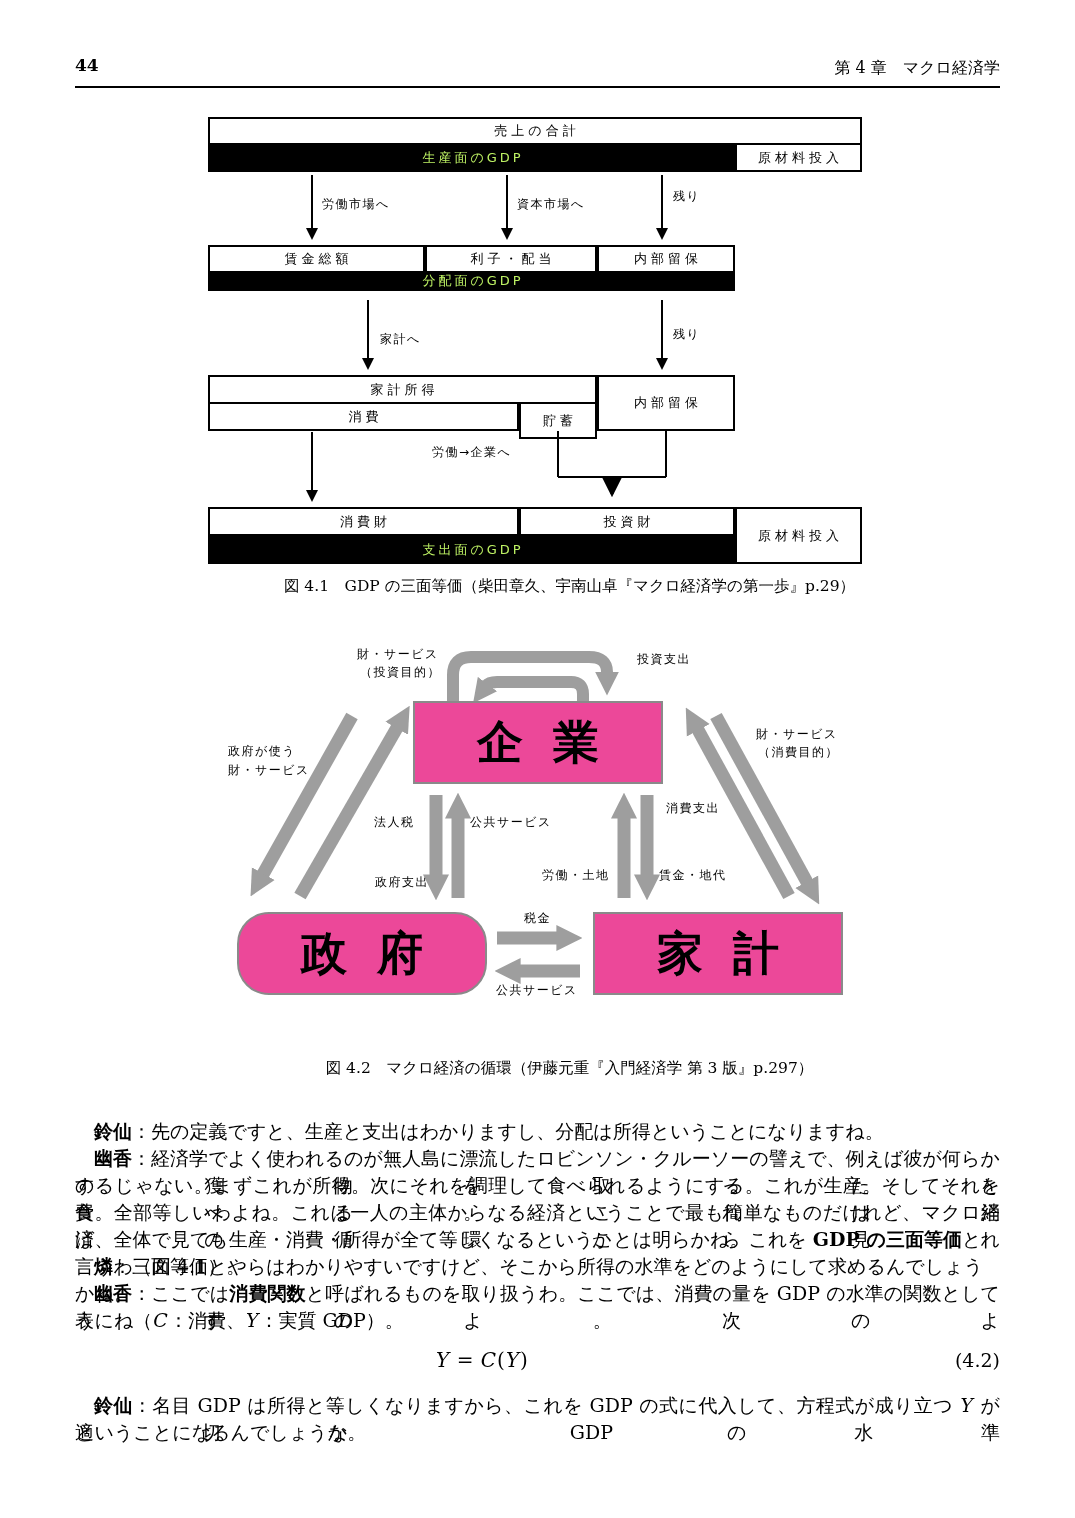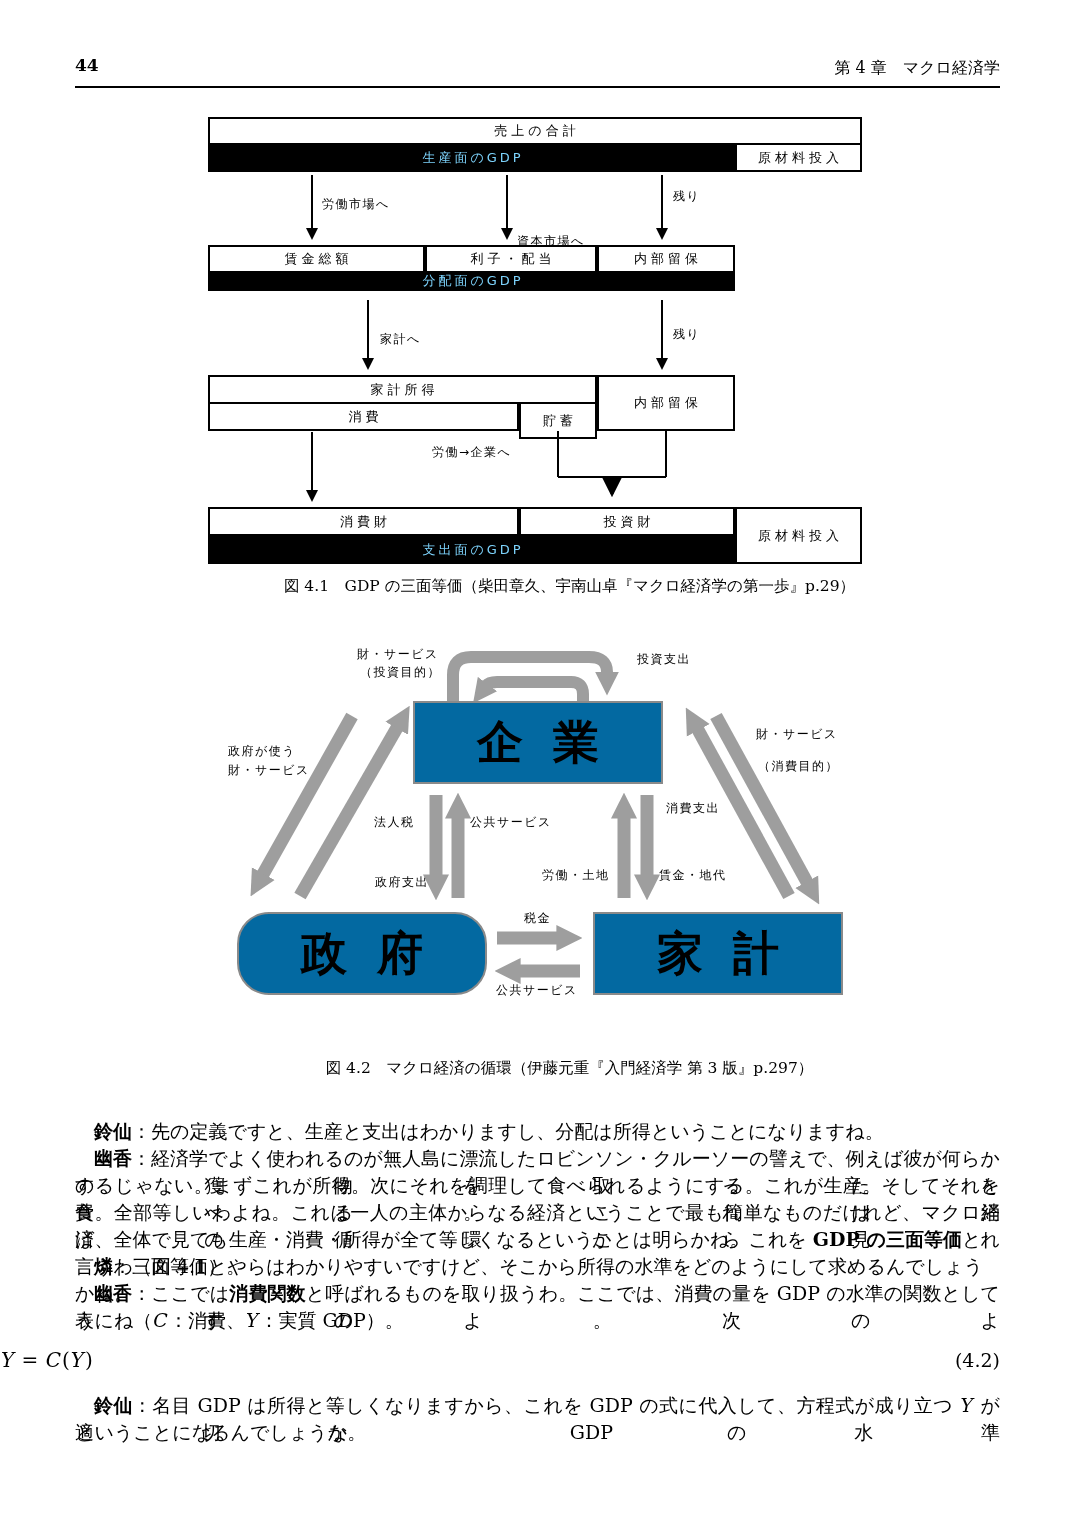--- a/index.html
+++ b/index.html
@@ -5,37 +5,37 @@
   html,body{margin:0;padding:0;background:#fff;}
   #page{position:relative;width:1075px;height:1518px;background:#ffffff;color:#000;
         font-family:"DejaVu Serif",serif;overflow:hidden;}
   .hdr-num{position:absolute;left:75px;top:55px;font-size:17px;font-weight:bold;}
   .hdr-chap{position:absolute;right:75px;top:58px;font-size:16px;}
   .hdr-rule{position:absolute;left:75px;top:86px;width:925px;height:2px;background:#000;}
   .box{position:absolute;box-sizing:border-box;border:2px solid #000;background:#fff;
        display:flex;align-items:center;justify-content:center;
        font-family:"DejaVu Sans",sans-serif;font-size:13px;letter-spacing:4px;text-indent:4px;
        white-space:nowrap;}
-  .bar{position:absolute;box-sizing:border-box;background:#000;color:#7dd3fc;
+  .bar{position:absolute;box-sizing:border-box;background:#000;color:#bef264;
        display:flex;align-items:center;justify-content:center;
        font-family:"DejaVu Sans",sans-serif;font-size:13px;letter-spacing:3px;text-indent:3px;
        white-space:nowrap;}
   .flabel{position:absolute;font-family:"DejaVu Sans",sans-serif;font-size:12px;
        letter-spacing:1.5px;white-space:nowrap;}
-  .node{position:absolute;box-sizing:border-box;border:2px solid #8a8a8a;background:#0369a1;
+  .node{position:absolute;box-sizing:border-box;border:2px solid #8a8a8a;background:#ec4899;
        display:flex;align-items:center;justify-content:center;
        font-family:Liberation Serif, serif;font-size:46px;font-weight:bold;
        letter-spacing:30px;text-indent:30px;white-space:nowrap;}
   .caption{position:absolute;left:0;width:1075px;text-align:center;font-size:15.5px;padding-left:32px;}
   .tline{position:absolute;left:75px;width:925px;font-size:19px;line-height:27px;}
   .fill{text-align:justify;text-align-last:justify;}
   .indent{text-indent:19px;}
   .b{font-weight:bold;}
   .i{font-style:italic;font-family:"DejaVu Serif",serif;padding:0 1px;}
-  .eq{position:absolute;left:0;width:963px;font-size:20px;}
+  .eq{position:absolute;left:0;width:963px;text-align:center;font-size:20px;}
   .eqnum{position:absolute;left:900px;width:100px;text-align:right;font-size:19px;}
   svg{position:absolute;left:0;top:0;pointer-events:none;}
 </style>
 </head>
 <body>
 
 <div id="page">
 
   <div class="hdr-num">44</div>
   <div class="hdr-chap">第 4 章　マクロ経済学</div>
@@ -75,21 +75,21 @@
         <path d="M662 300 L662 368" marker-end="url(#ab)"></path>
         <path d="M312 432 L312 500" marker-end="url(#ab)"></path>
         <path d="M558 431 L558 477"></path>
         <path d="M666 431 L666 477"></path>
         <path d="M558 477 L666 477"></path>
       </g>
       <path d="M612 477 L612 494" stroke="#000" stroke-width="3.2" fill="none" marker-end="url(#ab)"></path>
     </svg>
 
     <div class="flabel" style="left:322px;top:196px;">労働市場へ</div>
-    <div class="flabel" style="left:517px;top:196px;margin-top:37px;">資本市場へ</div>
+    <div class="flabel" style="left:517px;top:196px;">資本市場へ</div>
     <div class="flabel" style="left:673px;top:188px;">残り</div>
     <div class="flabel" style="left:380px;top:331px;">家計へ</div>
     <div class="flabel" style="left:673px;top:326px;">残り</div>
     <div class="flabel" style="left:432px;top:444px;">労働→企業へ</div>
 
     <div class="caption" style="top:576px;">図 4.1　GDP の三面等価（柴田章久、宇南山卓『マクロ経済学の第一歩』p.29）</div>
   </div>
 
   <div>
     <svg width="1075" height="1100">
@@ -125,21 +125,21 @@
     <div class="flabel" style="left:637px;top:651px;">投資支出</div>
     <div class="flabel" style="left:228px;top:743px;">政府が使う</div>
     <div class="flabel" style="left:228px;top:762px;">財・サービス</div>
     <div class="flabel" style="left:339px;top:874px;margin-left:36px;">政府支出</div>
     <div class="flabel" style="left:374px;top:814px;">法人税</div>
     <div class="flabel" style="left:470px;top:814px;">公共サービス</div>
     <div class="flabel" style="left:666px;top:800px;">消費支出</div>
     <div class="flabel" style="left:542px;top:867px;">労働・土地</div>
     <div class="flabel" style="left:659px;top:867px;">賃金・地代</div>
     <div class="flabel" style="left:756px;top:726px;">財・サービス</div>
-    <div class="flabel" style="left:758px;top:744px;margin-top:14px;">（消費目的）</div>
+    <div class="flabel" style="left:758px;top:744px;">（消費目的）</div>
     <div class="flabel" style="left:524px;top:910px;">税金</div>
     <div class="flabel" style="left:496px;top:982px;">公共サービス</div>
 
     <div class="caption" style="top:1058px;">図 4.2　マクロ経済の循環（伊藤元重『入門経済学 第 3 版』p.297）</div>
   </div>
 
   <div>
     <div class="tline indent" style="top:1118px;"><span class="b">鈴仙</span><span>：先の定義ですと、生産と支出はわかりますし、分配は所得ということになりますね。</span></div>
     <div class="tline indent fill" style="top:1145px;"><span class="b">幽香</span><span>：経済学でよく使われるのが無人島に漂流したロビンソン・クルーソーの譬えで、例えば彼が何らかの獲物を取ったと</span></div>
     <div class="tline fill" style="top:1172px;"><span>するじゃない。まずこれが所得。次にそれを調理して食べられるようにする。これが生産。そしてそれを食べる。これは消</span></div>

